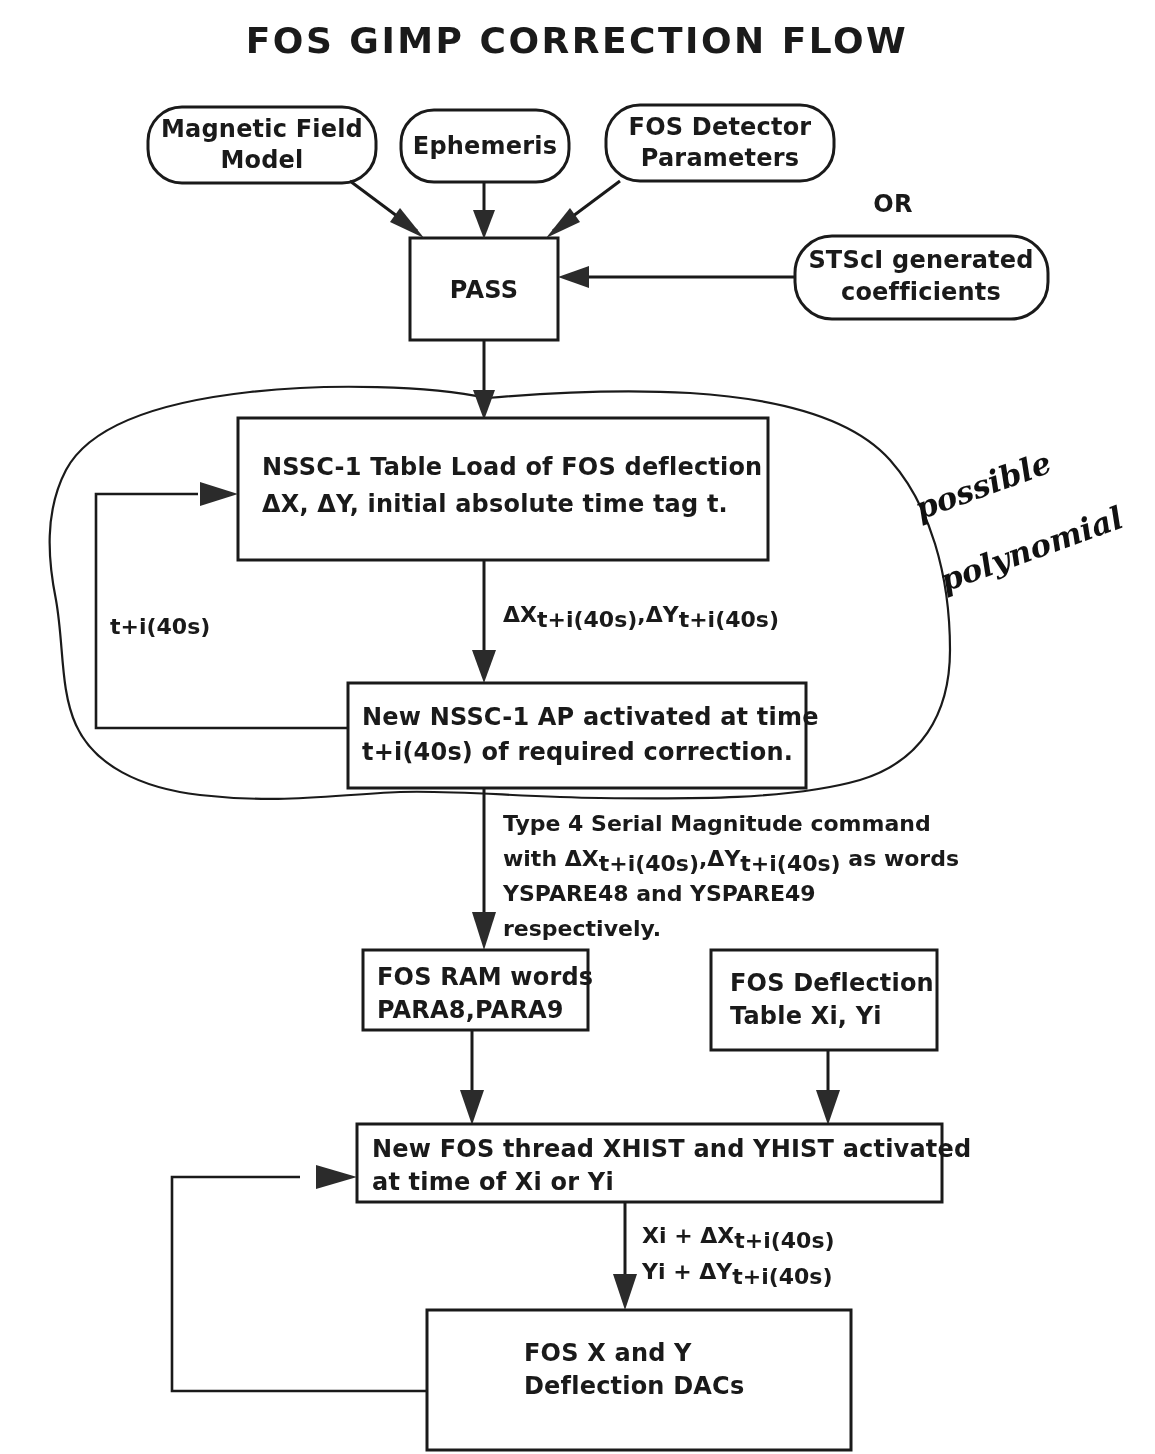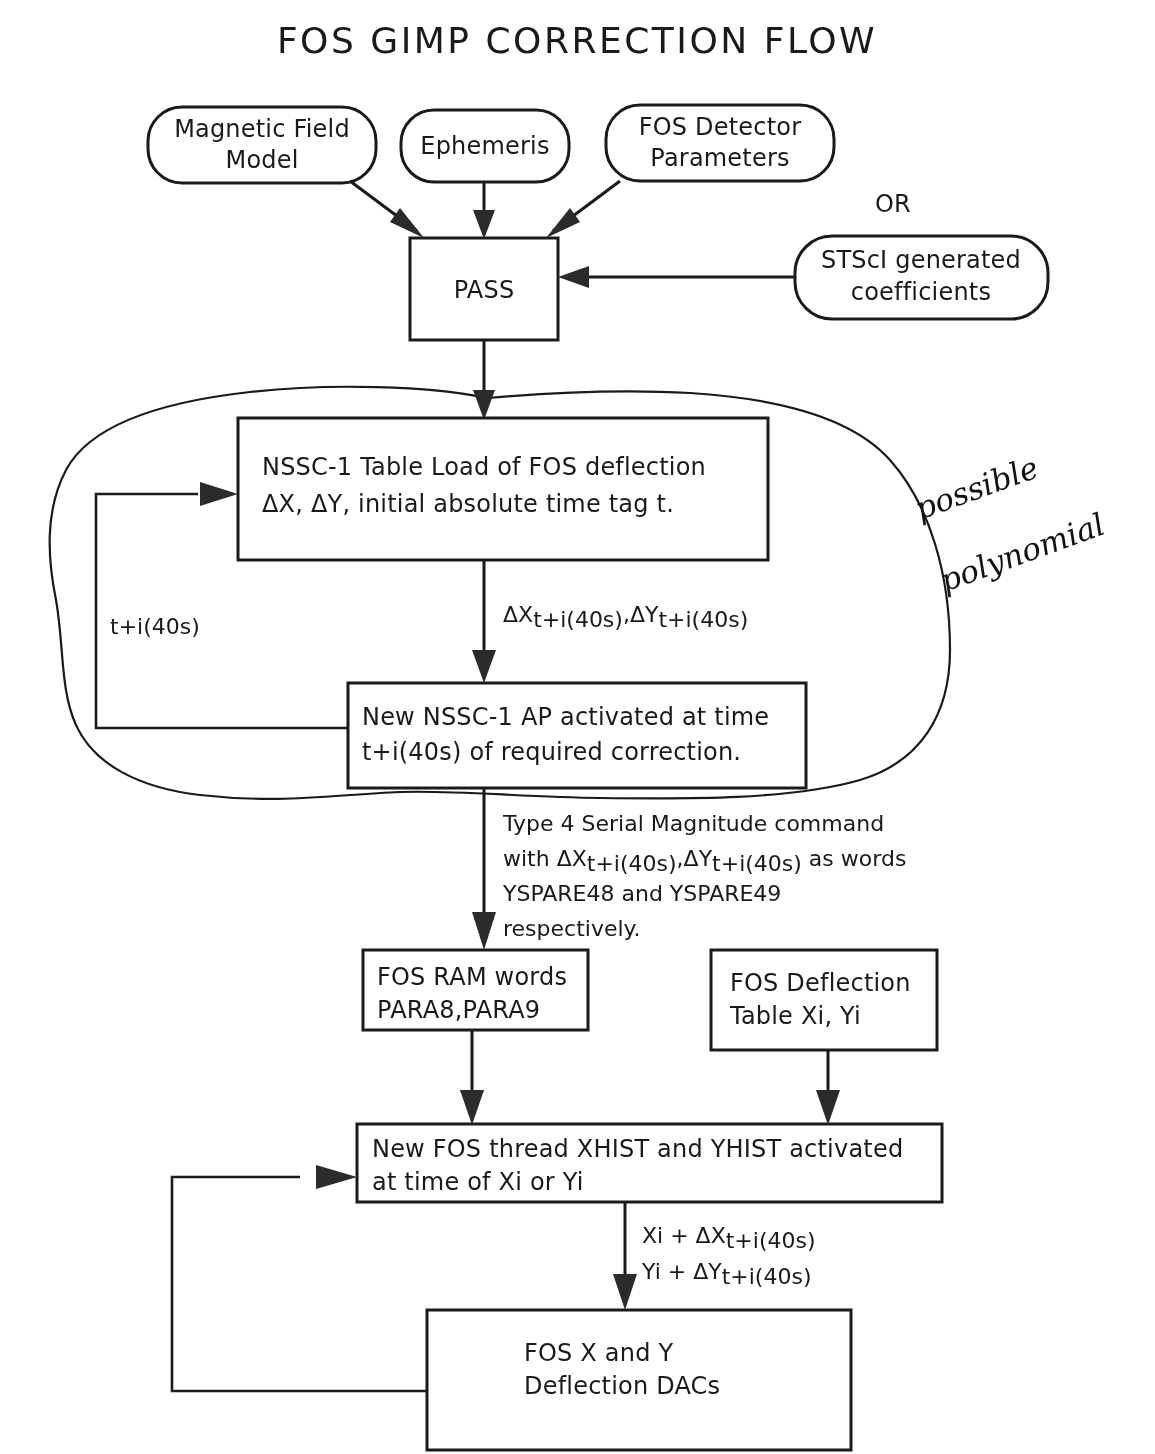--- a/index.html
+++ b/index.html
@@ -10,20 +10,21 @@
   body {
     width: 1155px;
     height: 1454px;
     font-family: "DejaVu Sans", sans-serif;
     overflow: hidden;
   }
   #diagram-root {
     position: relative;
     width: 1155px;
     height: 1454px;
+    font-weight: bold;
   }
   svg.flow {
     display: block;
     width: 1155px;
     height: 1454px;
   }
   .shape {
     fill: #ffffff;
     stroke: #1a1a1a;
     stroke-width: 3;

